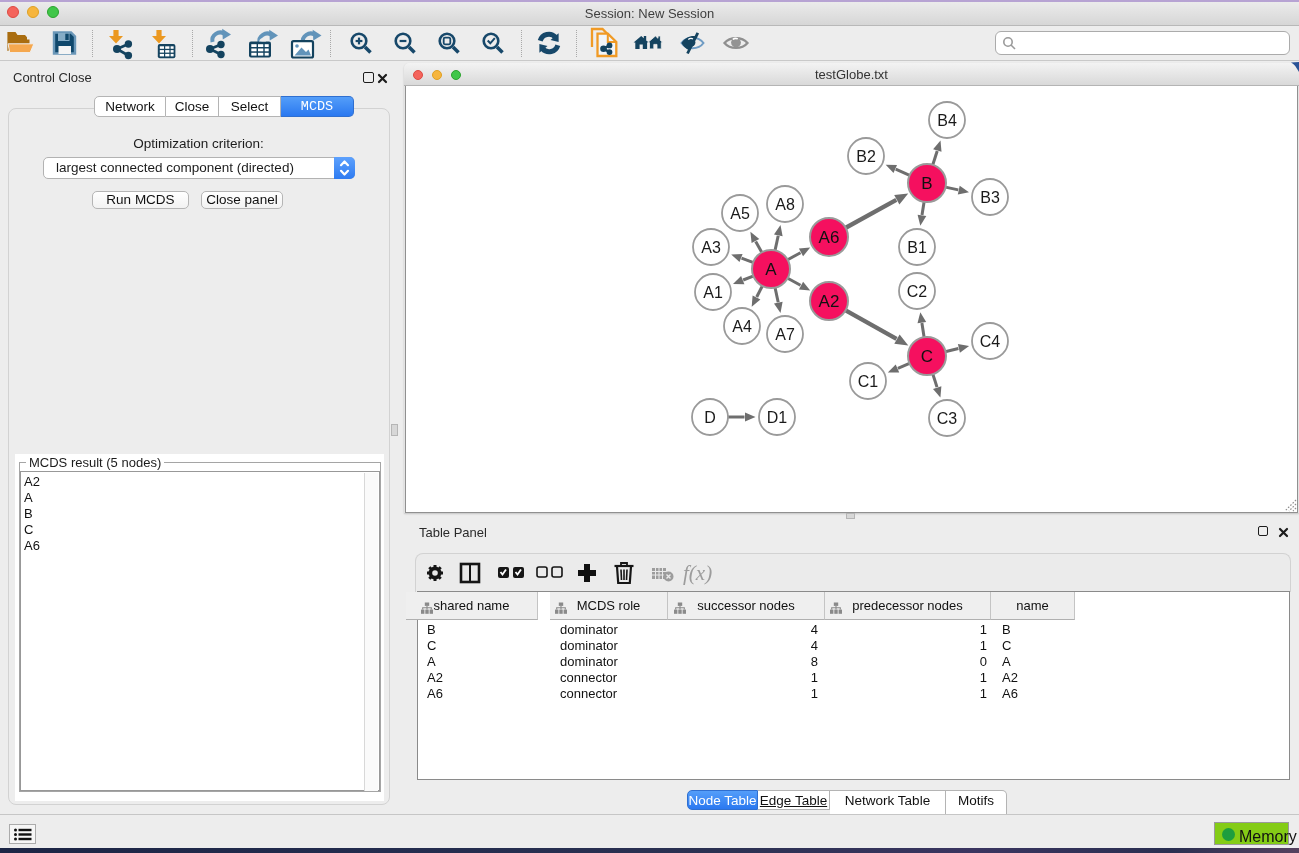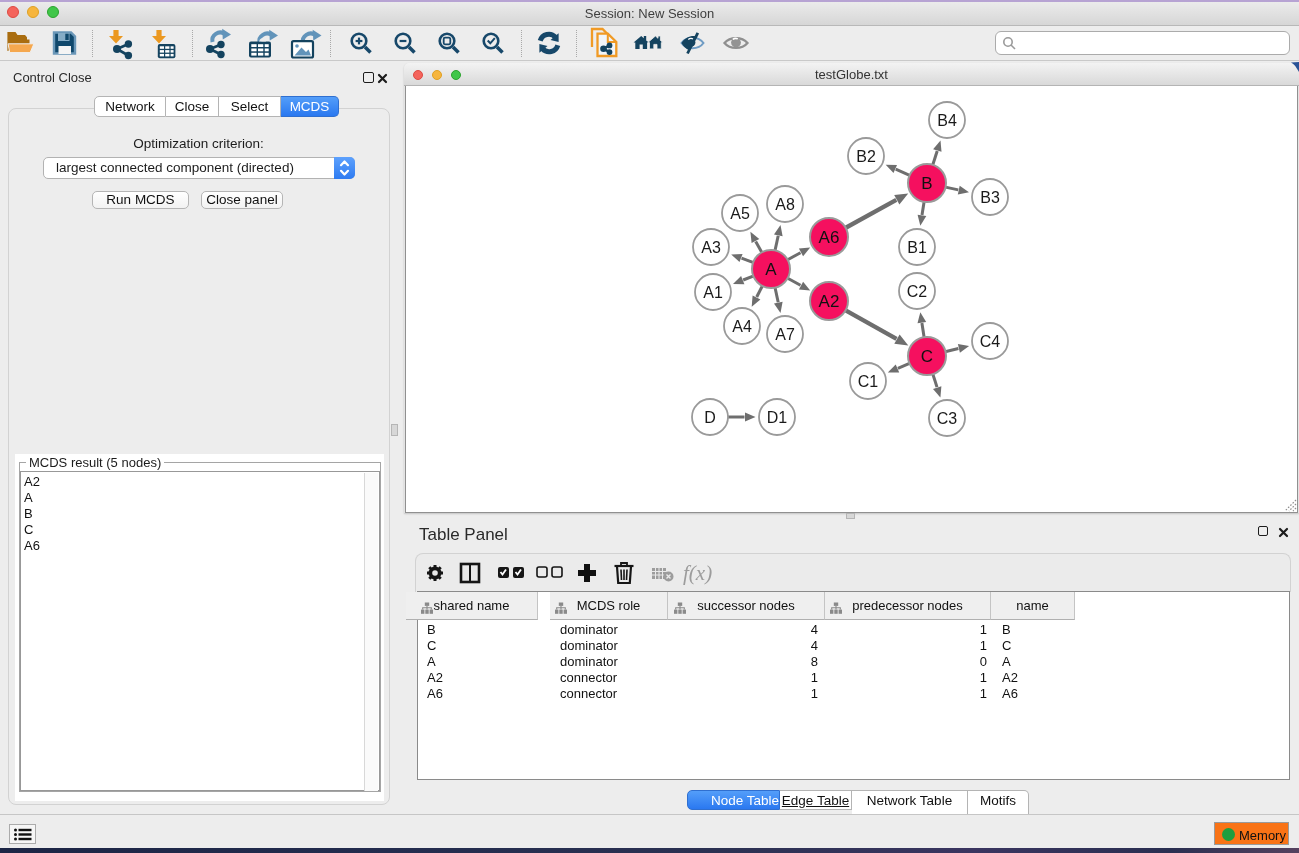--- a/index.html
+++ b/index.html
@@ -33,27 +33,27 @@
 #resultbox { left:15px; top:454px; width:369px; height:347px; background:#fff; }
 #fieldset { left:19px; top:462px; width:362px; height:330px; border:1px solid #a5a5a5; }
 #fieldlegend { position:absolute; left:6px; top:-8px; background:#fff; padding:0 3px; font-size:13px; color:#1c1c1c; }
 #listarea { left:20px; top:471px; width:360px; height:320px; background:#fff; border:1px solid #989898; font-size:13px; color:#111; padding-top:2px; }
 .li { padding-left:3px; height:16px; line-height:16px; }
 #listscroll { position:absolute; right:1px; top:1px; width:14px; height:318px; background:#fafafa; border-left:1px solid #d8d8d8; }
 
 #statusbar { left:0; top:814px; width:1299px; height:34px; background:#ededed; border-top:1px solid #c6c6c6; }
 #darkstrip { left:0; top:848px; width:1299px; height:5px; background:linear-gradient(90deg,#1c2545 0%,#232c4e 30%,#2b3152 55%,#3a3560 75%,#2a2f51 90%,#55415f 100%); }
 #listbtn { left:9px; top:824px; width:27px; height:20px; background:#f6f6f6; border:1px solid #ababab; }
-#membtn { left:1214px; top:822px; width:75px; height:23px; background:#f97316; border:1px solid #9a9a9a; font-size:13px; color:#111; }
+#membtn { left:1214px; top:822px; width:75px; height:23px; background:#84cc16; border:1px solid #9a9a9a; font-size:16px; color:#111; }
 
 #netwin { left:404px; top:63px; width:895px; height:450px; background:#e3e3e3; border-radius:5px 5px 0 0; box-shadow:0 1px 2px rgba(0,0,0,0.18); }
 #nettitle { left:404px; top:63px; width:895px; height:23px; background:linear-gradient(#f3f3f3,#d9d9d9); border-radius:5px 5px 0 0; border-bottom:1px solid #b4b4b4; text-align:center; font-size:13px; color:#333; line-height:24px; }
 #netcanvas { left:405px; top:86px; width:893px; height:427px; background:#fff; border:1px solid #909090; border-top:none; }
 
-#tp-title { left:419px; top:525px; font-size:17px; color:#2a2a2a; }
+#tp-title { left:419px; top:525px; font-size:13px; color:#2a2a2a; }
 #tp-toolbar { left:415px; top:553px; width:876px; height:39px; background:#ebebeb; border:1px solid #d2d2d2; border-bottom:none; border-radius:8px 8px 0 0; }
 #tp-table { left:417px; top:591px; width:873px; height:189px; background:#fff; border:1px solid #8a8a8a; }
 .th { position:absolute; top:592px; height:28px; background:#efefef; border-right:1px solid #c4c4c4; border-bottom:1px solid #b0b0b0; font-size:13px; color:#111; text-align:center; line-height:28px; }
 .td { position:absolute; font-size:13px; color:#111; height:16px; line-height:16px; }
 
 </style>
 </head>
 <body>
 
 <div class="abs" id="mactop"></div>
@@ -220,21 +220,21 @@
 <div class="abs" id="cp-title">Control Close</div>
 <div class="abs winbtn-sq" style="left:363px;top:72px;"></div>
 <svg class="abs" style="left:377px;top:73px" width="11" height="11" viewBox="0 0 11 11">
   <path d="M 2 2 L 9 9 M 9 2 L 2 9" stroke="#1c1c1c" stroke-width="2.2" stroke-linecap="round"></path>
 </svg>
 <div class="abs" id="cp-inner"></div>
 <div class="tabgrp" style="left:78px;top:96px;">
   <div class="tab first" style="width:72px;">Network</div>
   <div class="tab" style="width:53px;">Close</div>
   <div class="tab" style="width:62px;">Select</div>
-  <div class="tab sel last" style="width:58px;">MCDS</div>
+  <div class="tab sel last" style="width:73px;font-family:Liberation Mono, monospace;">MCDS</div>
 </div>
 <div class="abs" id="optlabel">Optimization criterion:</div>
 <div class="abs" id="combo">largest connected component (directed)</div>
 <div class="abs" id="combobtn"></div>
 <svg class="abs" style="left:334px;top:157px" width="21" height="22" viewBox="0 0 21 22">
   <path d="M 7 8.2 L 10.5 4.5 L 14 8.2 M 7 13.8 L 10.5 17.5 L 14 13.8" stroke="#fff" stroke-width="2.2" fill="none" stroke-linecap="round" stroke-linejoin="round"></path>
 </svg>
 <div class="btn" style="left:92px;top:191px;width:97px;">Run MCDS</div>
 <div class="btn" style="left:201px;top:191px;width:82px;">Close panel</div>
 <div class="abs" id="resultbox"></div>
@@ -453,21 +453,21 @@
 <div class="td" style="left:930px;top:654px;width:57px;text-align:right;">0</div>
 <div class="td" style="left:930px;top:670px;width:57px;text-align:right;">1</div>
 <div class="td" style="left:930px;top:686px;width:57px;text-align:right;">1</div>
 <div class="td" style="left:1002px;top:622px;">B</div>
 <div class="td" style="left:1002px;top:638px;">C</div>
 <div class="td" style="left:1002px;top:654px;">A</div>
 <div class="td" style="left:1002px;top:670px;">A2</div>
 <div class="td" style="left:1002px;top:686px;">A6</div>
 
 <div class="tabgrp" style="left:671px;top:790px;">
-  <div class="tab first sel" style="width:93px;height:20px;line-height:19px;text-align:right;">Node Table</div>
+  <div class="tab first sel" style="width:71px;height:20px;line-height:19px;">Node Table</div>
   <div class="tab" style="width:72px;height:20px;line-height:19px;text-decoration:underline;">Edge Table</div>
   <div class="tab" style="width:116px;height:36px;line-height:19px;">Network Table</div>
   <div class="tab last" style="width:61px;height:32px;line-height:19px;">Motifs</div>
 </div>
 
 <div class="abs" id="statusbar"></div>
 <div class="abs" id="listbtn"></div>
 <svg class="abs" style="left:14px;top:828px" width="18" height="13" viewBox="0 0 18 13">
   <g fill="#111">
     <circle cx="1.5" cy="2" r="1.5"></circle>

